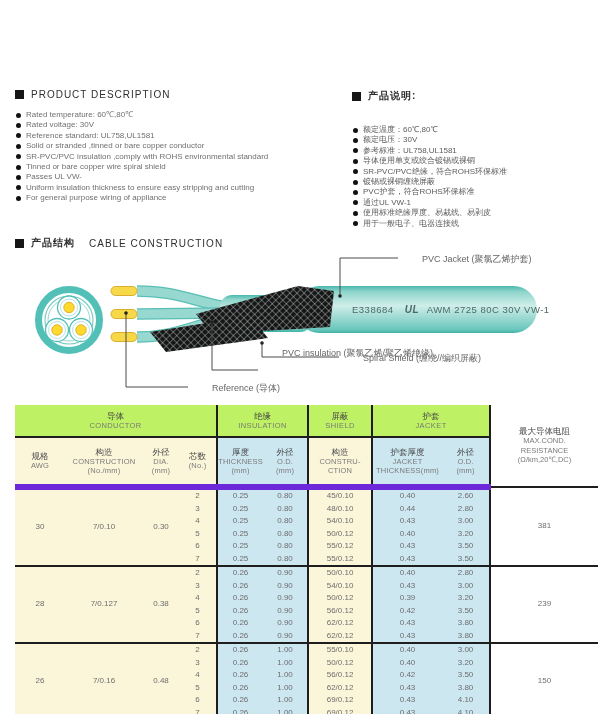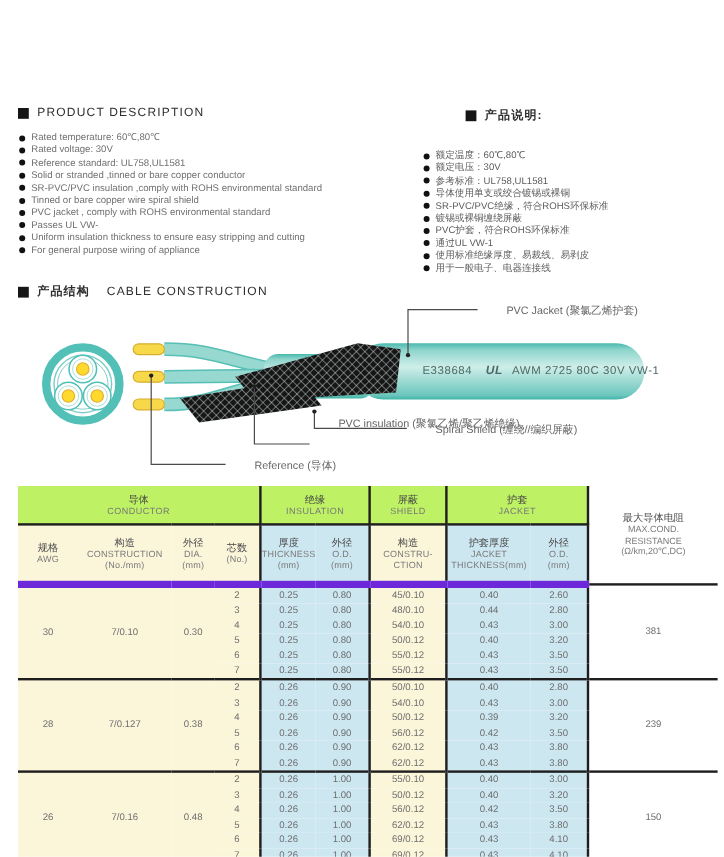--- a/index.html
+++ b/index.html
@@ -71,37 +71,33 @@
     <li>
       <span class="dot"></span>
       <span>SR-PVC/PVC insulation ,comply with ROHS environmental standard</span>
     </li>
     <li>
       <span class="dot"></span>
       <span>Tinned or bare copper wire spiral shield</span>
     </li>
     <li>
       <span class="dot"></span>
-      <span>PVC jacket , comply with ROHS environmental standard</span>
-    </li>
-    <li>
-      <span class="dot"></span>
       <span>Passes UL VW-</span>
     </li>
     <li>
       <span class="dot"></span>
       <span>Uniform insulation thickness to ensure easy stripping and cutting</span>
     </li>
     <li>
       <span class="dot"></span>
       <span>For general purpose wiring of appliance</span>
     </li>
   </ul>
 
-<div class="sec-head" style="left:352px;top:89px;margin-left:36px;">
+<div class="sec-head" style="left:352px;top:89px;">
   <span class="sq"></span>
   <span class="cnb">产品说明:</span>
 </div>
 <ul class="bullets" id="desc-cn-list" style="left:353px;top:110px;margin-top:15px;">
     <li>
       <span class="dot"></span>
       <span>额定温度：60℃,80℃</span>
     </li>
     <li>
       <span class="dot"></span>

